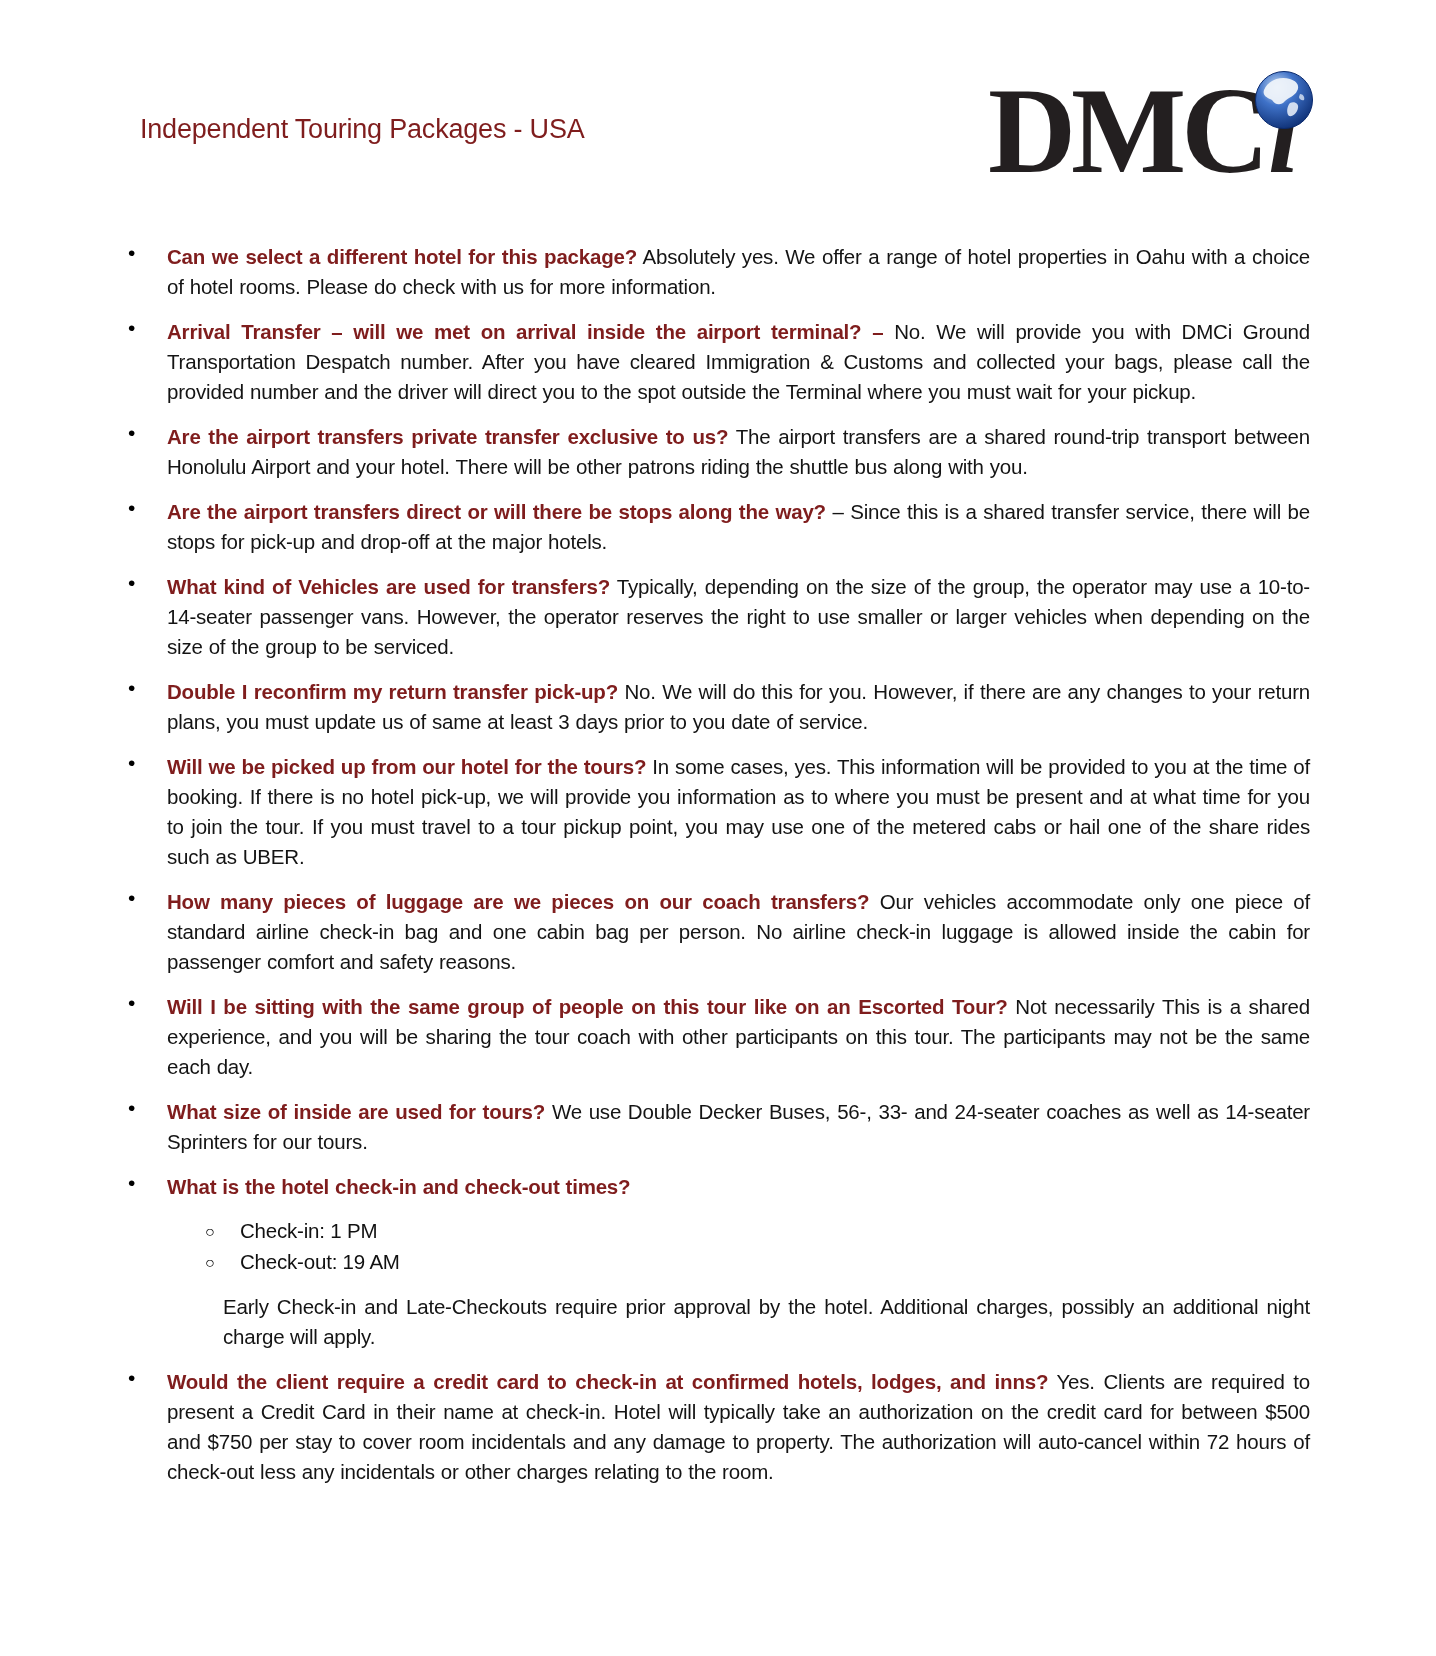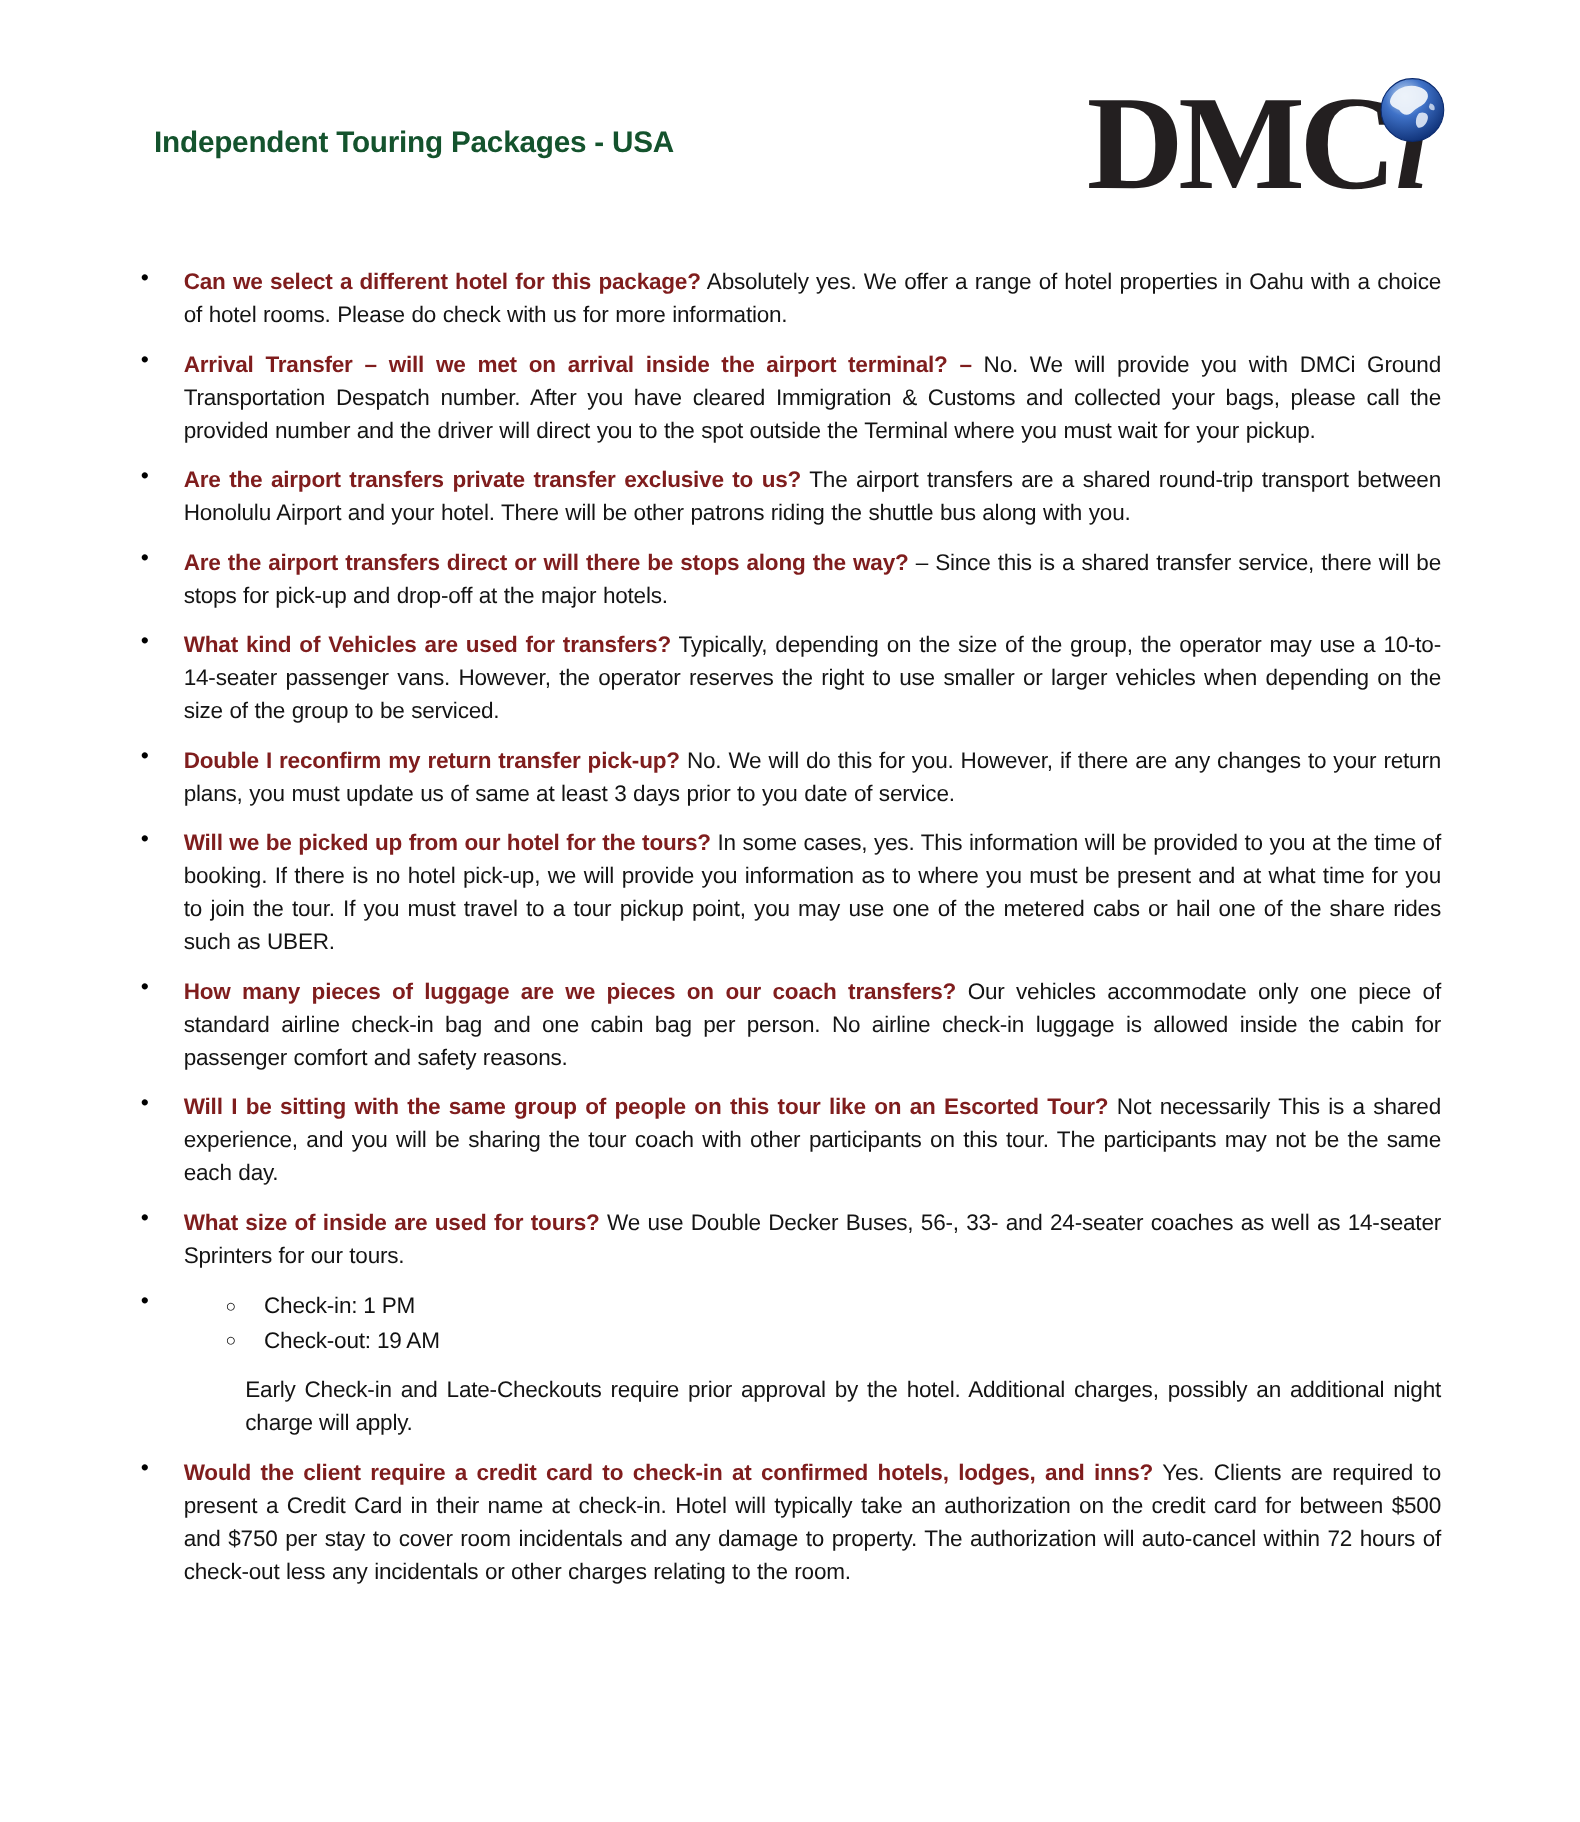--- a/index.html
+++ b/index.html
@@ -10,21 +10,21 @@
     color:#111111;
     overflow:hidden;
     position:relative;
   }
   .page { position:relative; width:100%; height:100%; }
 
   
   .hdr { position:relative; height:242px; }
   .title {
     position:absolute; left:140px; top:114px;
-    font-size:27px; font-weight:bold; color:#14532d;
+    font-size:27px; font-weight:normal; color:#7f1d1d;
     letter-spacing:-0.2px;
   }
   .logo {
     position:absolute; top:70px; right:128px;
     width:320px; height:150px;
   }
   .logo-text {
     position:absolute; left:0; bottom:28px;
     font-family:"Liberation Serif", serif;
     font-weight:bold; font-size:122px; line-height:1;
@@ -150,20 +150,21 @@
       <p class="para"><b class="q">Will I be sitting with the same group of people on this tour like on an Escorted Tour?</b> <span class="a">Not necessarily  This is a shared experience, and you will be sharing the tour coach with other participants on this tour.  The participants may not be the same each day.</span></p>
     </li>
 
     <li>
       <span class="blt">•</span>
       <p class="para"><b class="q">What size of inside are used for tours?</b> <span class="a">We use Double Decker Buses, 56-, 33- and 24-seater coaches as well as 14-seater Sprinters for our tours.</span></p>
     </li>
 
     <li>
       <span class="blt">•</span>
+      <p class="para"><b class="q">What is the hotel check-in and check-out times?</b></p>
       <ul class="sub">
         <li>
           <span class="sblt">○</span>
           <span>Check-in: 1 PM</span>
         </li>
         <li>
           <span class="sblt">○</span>
           <span>Check-out: 19 AM</span>
         </li>
       </ul>

